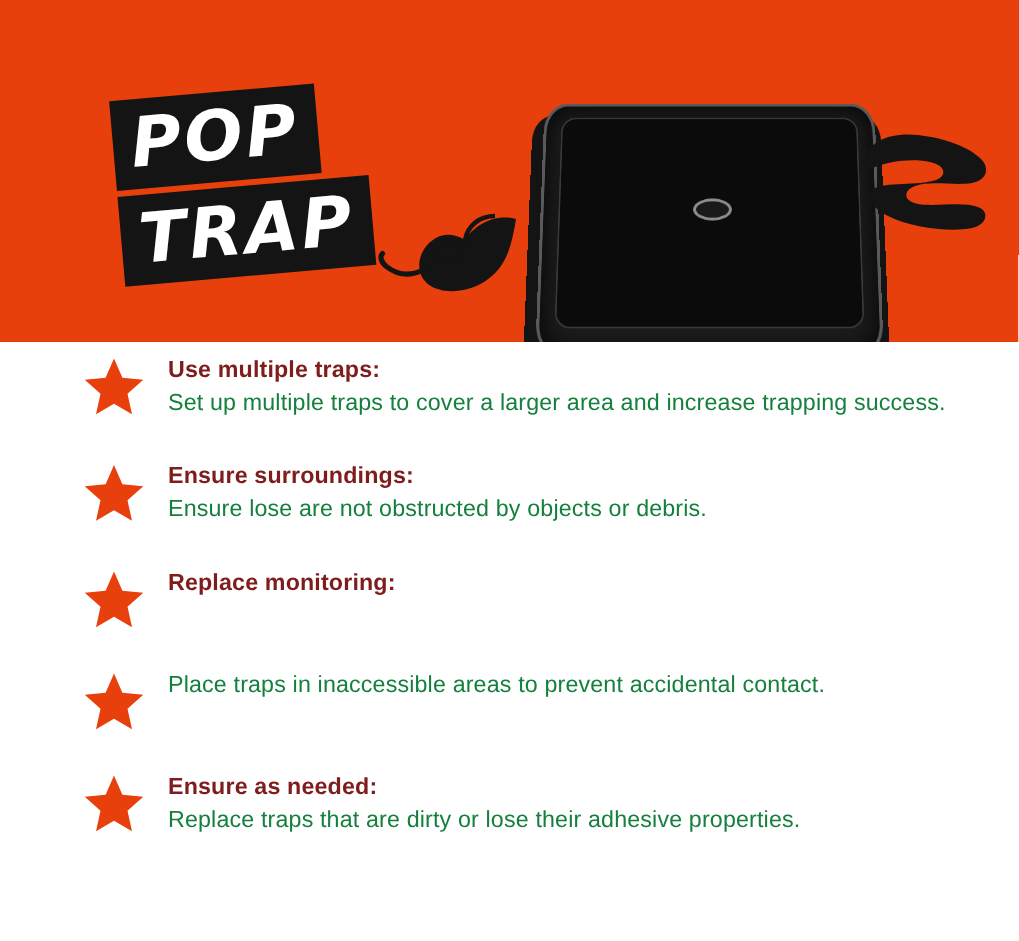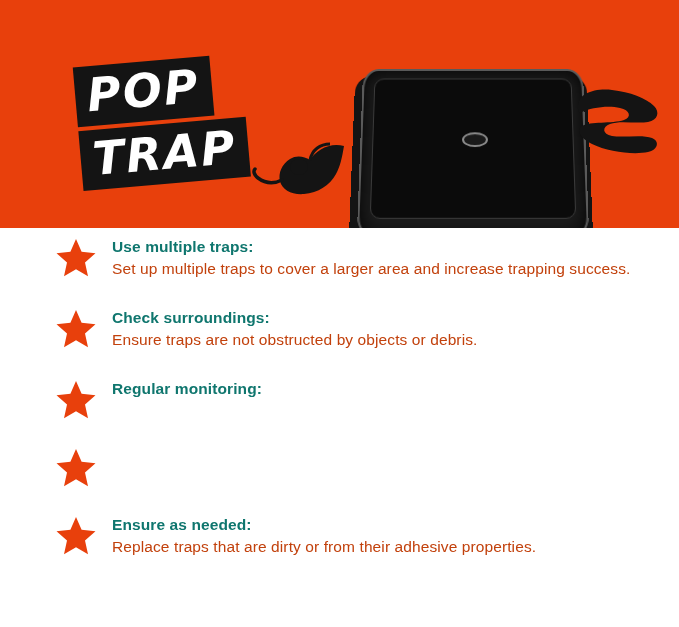--- a/index.html
+++ b/index.html
@@ -145,28 +145,28 @@
     margin-top: 10px;
   }
   .tip-text {
     flex: 1 1 auto;
     padding-top: 8px;
   }
   .tip-title {
     font-family: "Liberation Sans", sans-serif;
     font-weight: bold;
     font-size: 15.5px;
-    color: #0f766e;
+    color: #7f1d1d;
     line-height: 1.45;
     letter-spacing: 0.1px;
   }
   .tip-body {
     font-family: "Liberation Sans", sans-serif;
     font-size: 15.5px;
-    color: #c2410c;
+    color: #15803d;
     line-height: 1.45;
     letter-spacing: 0.1px;
     max-width: 540px;
   }
 </style>
 </head>
 <body>
 
 <div class="page">
 
@@ -215,52 +215,53 @@
       </div>
     </div>
 
     <div class="tip">
       <div class="star">
         <svg width="40" height="40" viewBox="0 0 40 40">
           <polygon points="20,1 25.6,13.8 39.5,15.2 29,24.5 32,38.2 20,31.2 8,38.2 11,24.5 0.5,15.2 14.4,13.8" fill="#e8400c"></polygon>
         </svg>
       </div>
       <div class="tip-text">
-        <div class="tip-title">Check surroundings:</div>
-        <div class="tip-body">Ensure traps are not obstructed by objects or debris.</div>
-      </div>
-    </div>
-
-    <div class="tip">
-      <div class="star">
-        <svg width="40" height="40" viewBox="0 0 40 40">
-          <polygon points="20,1 25.6,13.8 39.5,15.2 29,24.5 32,38.2 20,31.2 8,38.2 11,24.5 0.5,15.2 14.4,13.8" fill="#e8400c"></polygon>
-        </svg>
-      </div>
-      <div class="tip-text">
-        <div class="tip-title">Regular monitoring:</div>
-      </div>
-    </div>
-
-    <div class="tip">
-      <div class="star">
-        <svg width="40" height="40" viewBox="0 0 40 40">
-          <polygon points="20,1 25.6,13.8 39.5,15.2 29,24.5 32,38.2 20,31.2 8,38.2 11,24.5 0.5,15.2 14.4,13.8" fill="#e8400c"></polygon>
-        </svg>
-      </div>
-      <div class="tip-text">
+        <div class="tip-title">Ensure surroundings:</div>
+        <div class="tip-body">Ensure lose are not obstructed by objects or debris.</div>
+      </div>
+    </div>
+
+    <div class="tip">
+      <div class="star">
+        <svg width="40" height="40" viewBox="0 0 40 40">
+          <polygon points="20,1 25.6,13.8 39.5,15.2 29,24.5 32,38.2 20,31.2 8,38.2 11,24.5 0.5,15.2 14.4,13.8" fill="#e8400c"></polygon>
+        </svg>
+      </div>
+      <div class="tip-text">
+        <div class="tip-title">Replace monitoring:</div>
+      </div>
+    </div>
+
+    <div class="tip">
+      <div class="star">
+        <svg width="40" height="40" viewBox="0 0 40 40">
+          <polygon points="20,1 25.6,13.8 39.5,15.2 29,24.5 32,38.2 20,31.2 8,38.2 11,24.5 0.5,15.2 14.4,13.8" fill="#e8400c"></polygon>
+        </svg>
+      </div>
+      <div class="tip-text">
+        <div class="tip-body">Place traps in inaccessible areas to prevent accidental contact.</div>
       </div>
     </div>
 
     <div class="tip">
       <div class="star">
         <svg width="40" height="40" viewBox="0 0 40 40">
           <polygon points="20,1 25.6,13.8 39.5,15.2 29,24.5 32,38.2 20,31.2 8,38.2 11,24.5 0.5,15.2 14.4,13.8" fill="#e8400c"></polygon>
         </svg>
       </div>
       <div class="tip-text">
         <div class="tip-title">Ensure as needed:</div>
-        <div class="tip-body">Replace traps that are dirty or from their adhesive properties.</div>
+        <div class="tip-body">Replace traps that are dirty or lose their adhesive properties.</div>
       </div>
     </div>
 
   </div>
 </div>
 
 </body></html>

